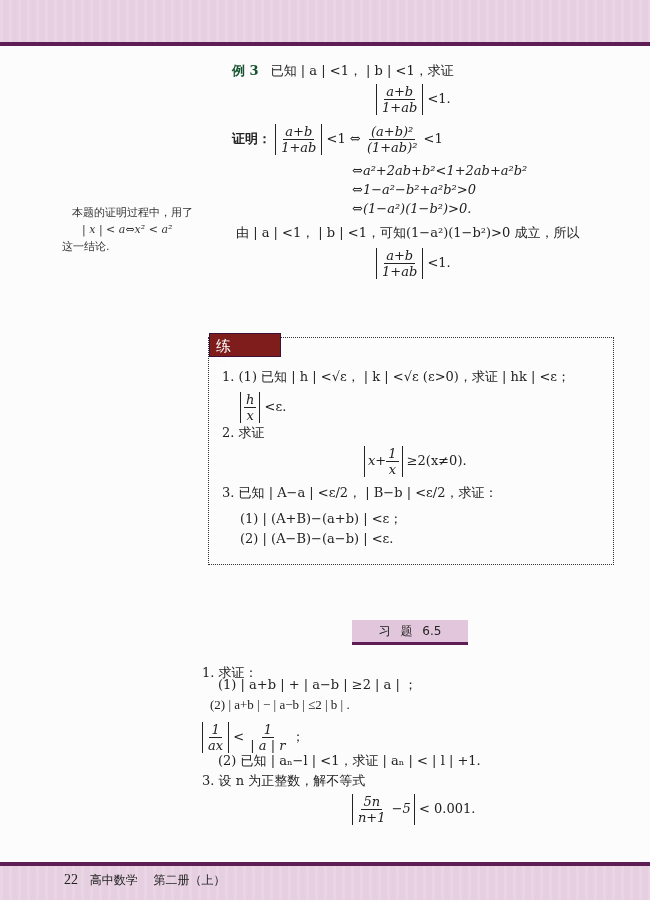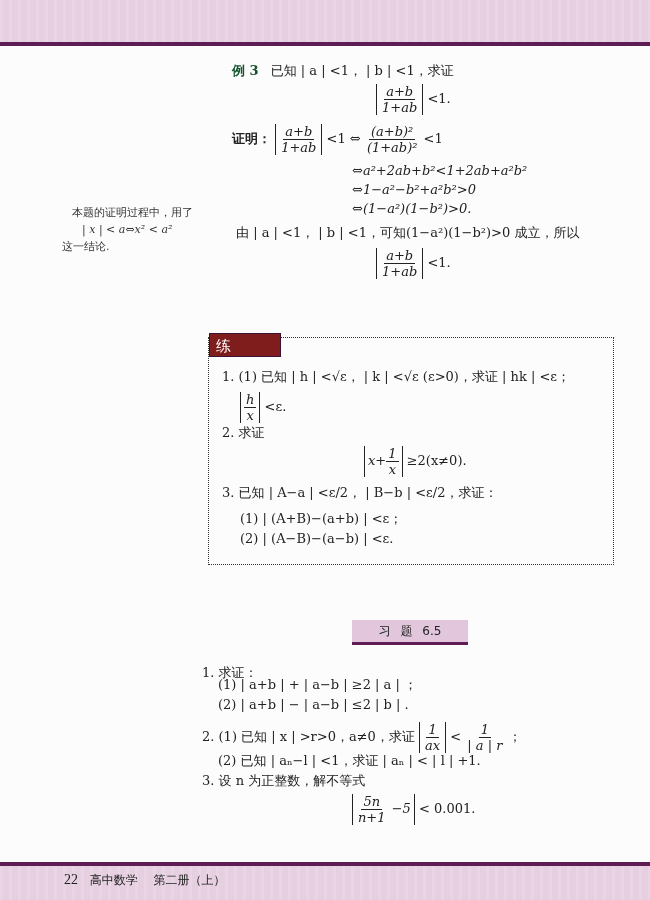--- a/index.html
+++ b/index.html
@@ -143,23 +143,22 @@
 </div>
 <div class="abs" style="left:222px; top:484px;">3. 已知 | A−a | &lt;ε/2， | B−b | &lt;ε/2，求证：</div>
 <div class="abs" style="left:240px; top:510px;">(1)  | (A+B)−(a+b) | &lt;ε；</div>
 <div class="abs" style="left:240px; top:530px;">(2)  | (A−B)−(a−b) | &lt;ε.</div>
 
 <div class="ex-tag">习 题 6.5</div>
 <div class="ex-tag-line"></div>
 
 <div class="abs" style="left:202px; top:656px;margin-top:8px;">1. 求证：</div>
 <div class="abs" style="left:218px; top:676px;">(1)  | a+b | + | a−b | ≥2 | a | ；</div>
-<div class="abs" style="left:218px; top:696px;">(2)  | a+b | − | a−b | ≤2 | b | .</div>
+<div class="abs" style="left:210px; top:696px;font-family:Liberation Serif, serif;">(2)  | a+b | − | a−b | ≤2 | b | .</div>
 <div class="abs" style="left:202px; top:722px;">
-  <span>2. (1) 已知 | x | &gt;r&gt;0，a≠0，求证</span>
   <span class="absbar"><span class="frac it">
         <span class="num">1</span>
         <span class="den">ax</span>
       </span></span>
   <span>&lt;</span>
   <span class="frac it">
       <span class="num">1</span>
       <span class="den">| a | r</span>
     </span>
   <span>；</span>

